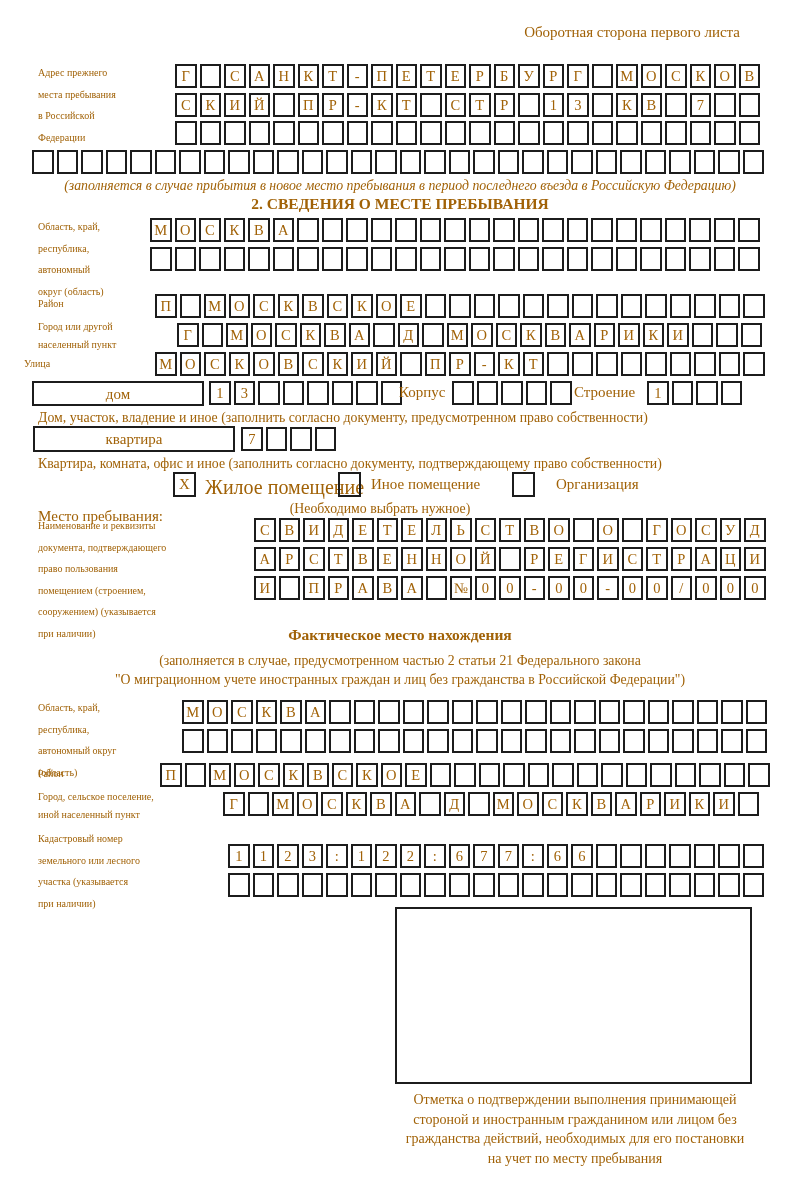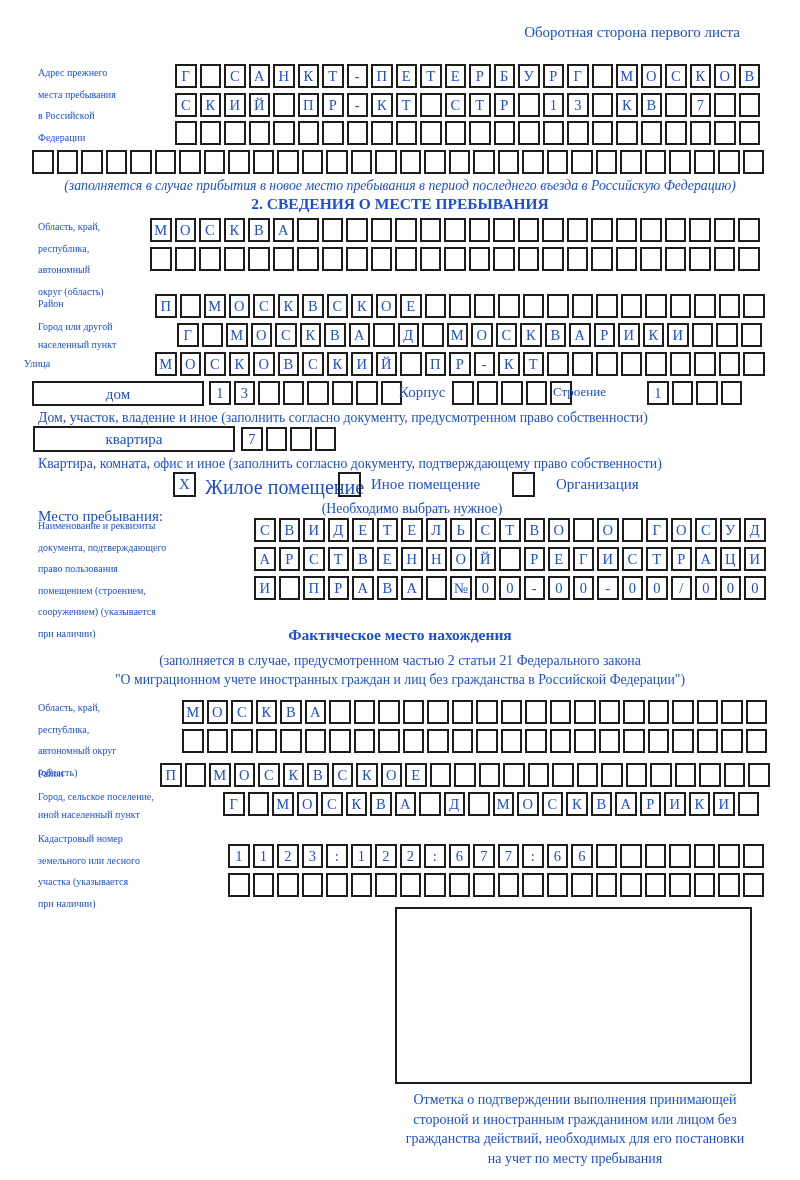--- a/index.html
+++ b/index.html
@@ -1,17 +1,17 @@
 <!DOCTYPE html>
 <html><head>
 <meta charset="utf-8">
 <style>
   html,body{margin:0;padding:0;background:#fff;}
   .page{position:relative;width:800px;height:1180px;background:#ffffff;
-        font-family:"Liberation Serif",serif;color:#1d4ed8;overflow:hidden;}
+        font-family:"Liberation Serif",serif;color:#a16207;overflow:hidden;}
   .abs{position:absolute;}
   .label{font-size:10px;line-height:21.5px;white-space:pre-line;font-family:Liberation Serif, serif;}
   .note{font-size:13.8px;line-height:18px;white-space:pre-line;}
   .center{left:0;width:800px;text-align:center;}
   .title{font-weight:bold;font-size:15.5px;}
   .cells{display:flex;}
   .cell{flex:none;width:21.5px;height:24px;margin-right:3px;border:2px solid #1c1c1c;
         box-sizing:border-box;text-align:center;font-size:14.5px;line-height:20px;
         font-family:"Liberation Serif",serif;}
   .checkbox .cell{width:23px;height:25px;font-size:15px;line-height:21px;}
@@ -302,21 +302,21 @@
       <span class="cell"></span>
     </div>
   <div class="abs" style="left:399px;top:384px;font-size:15px;">Корпус</div>
   <div class="abs cells" style="left:452px;top:381px;">
       <span class="cell"></span>
       <span class="cell"></span>
       <span class="cell"></span>
       <span class="cell"></span>
       <span class="cell"></span>
     </div>
-  <div class="abs" style="left:553px;top:384px;font-size:13px;">Строение</div>
+  <div class="abs" style="left:574px;top:384px;font-size:15px;">Строение</div>
   <div class="abs cells" style="left:647px;top:381px;">
       <span class="cell">1</span>
       <span class="cell"></span>
       <span class="cell"></span>
       <span class="cell"></span>
     </div>
   <div class="abs note" style="left:38px;top:409px;width:740px;">Дом, участок, владение и иное (заполнить согласно документу, предусмотренном право собственности)</div>
 
   <div class="abs labelbox" style="left:33px;top:426px;width:202px;height:26px;line-height:23px;">квартира</div>
   <div class="abs cells" style="left:241px;top:427px;">
@@ -333,21 +333,21 @@
     </div>
   <div class="abs" style="left:205px;top:476px;font-size:20px;">Жилое помещение</div>
   <div class="abs cells checkbox" style="left:338px;top:472px;">
       <span class="cell"></span>
     </div>
   <div class="abs" style="left:371px;top:476px;font-size:15px;">Иное помещение</div>
   <div class="abs cells checkbox" style="left:512px;top:472px;">
       <span class="cell"></span>
     </div>
   <div class="abs" style="left:556px;top:476px;font-size:15px;">Организация</div>
-  <div class="abs note" style="left:0;top:500px;width:760px;text-align:center;padding-left:32px;">(Необходимо выбрать нужное)</div>
+  <div class="abs note" style="left:0;top:500px;width:760px;text-align:center;">(Необходимо выбрать нужное)</div>
 
   <div class="abs label" style="left:38px;top:515px;width:215px;">Наименование и реквизиты
 документа, подтверждающего
 право пользования
 помещением (строением,
 сооружением) (указывается
 при наличии)</div>
   <div class="abs cells" style="left:254px;top:518px;">
       <span class="cell">С</span>
       <span class="cell">В</span>

